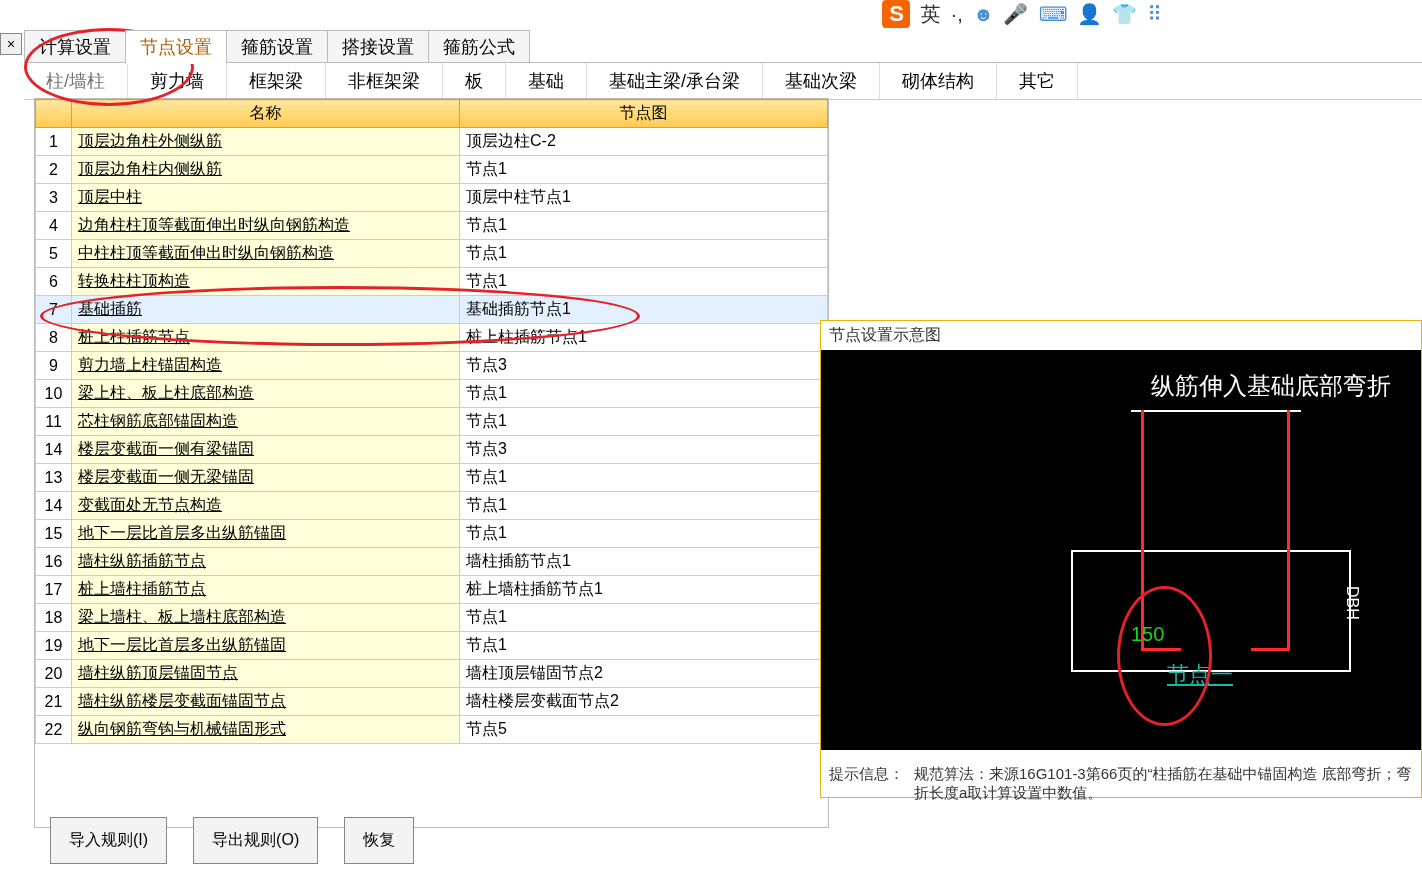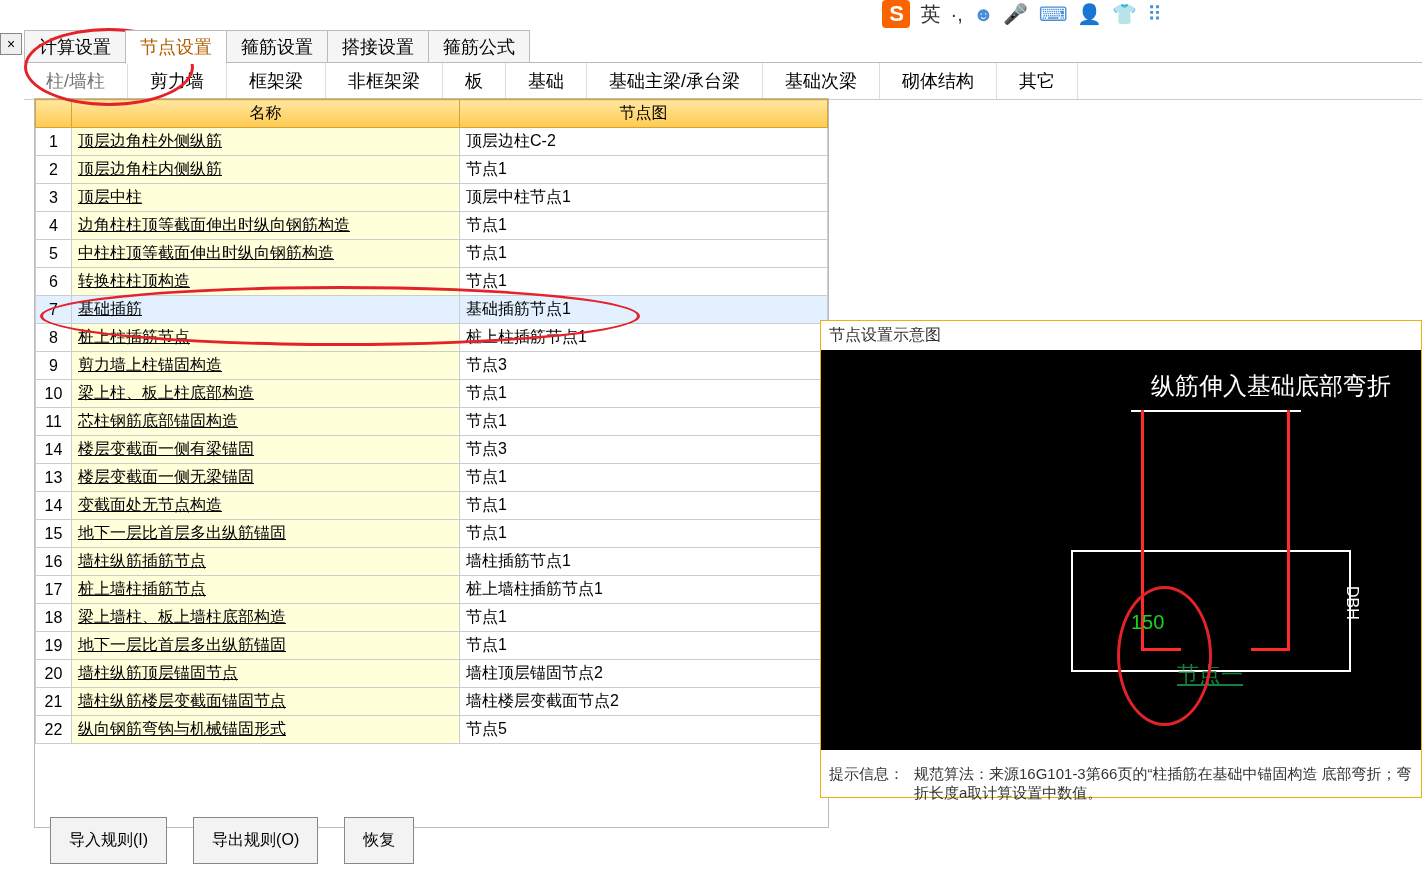--- a/index.html
+++ b/index.html
@@ -31,22 +31,22 @@
 .table tr.sel td { background:#e2f0ff; }
 .table tr.sel td.name { background:#e2f0ff; }
 
 .btnbar { position:absolute; bottom:18px; left:50px; display:flex; gap:26px; }
 .btnbar button { padding:12px 18px; font-size:16px; border:1px solid #888; background:#f3f3f3; cursor:pointer; }
 
 .diagram-panel { position:absolute; top:320px; right:0; width:602px; height:478px; border:1px solid #eab308; background:#fff; }
 .diagram-title { padding:4px 8px; font-size:16px; color:#333; }
 .diagram-canvas { width:600px; height:400px; background:#000; position:relative; margin:0 0 0 0; }
 .diagram-canvas .title { position:absolute; top:20px; right:30px; color:#fff; font-size:24px; }
-.diagram-canvas .nodelbl { position:absolute; bottom:60px; left:356px; color:#15803d; font-size:22px; text-decoration:underline; }
-.diagram-canvas .val150 { position:absolute; bottom:116px; left:310px; color:#1fd11f; font-size:20px; }
+.diagram-canvas .nodelbl { position:absolute; bottom:60px; left:346px; color:#14b8a6; font-size:22px; text-decoration:underline; }
+.diagram-canvas .val150 { position:absolute; bottom:104px; left:310px; color:#1fd11f; font-size:20px; }
 .diagram-canvas .dbh   { position:absolute; bottom:130px; right:60px; color:#fff; font-size:16px; writing-mode:vertical-rl; }
 .hint-row { display:flex; padding:15px 8px; font-size:15px; color:#333; gap:10px; }
 .hint-row .lbl { white-space:nowrap; }
 
 .ann { position:absolute; border:3px solid #e3222a; border-radius:50%; pointer-events:none; }
 
 
 .redline { position:absolute; background:#ff2a2a; }
 .whiteline { position:absolute; background:#fff; }
 </style>

